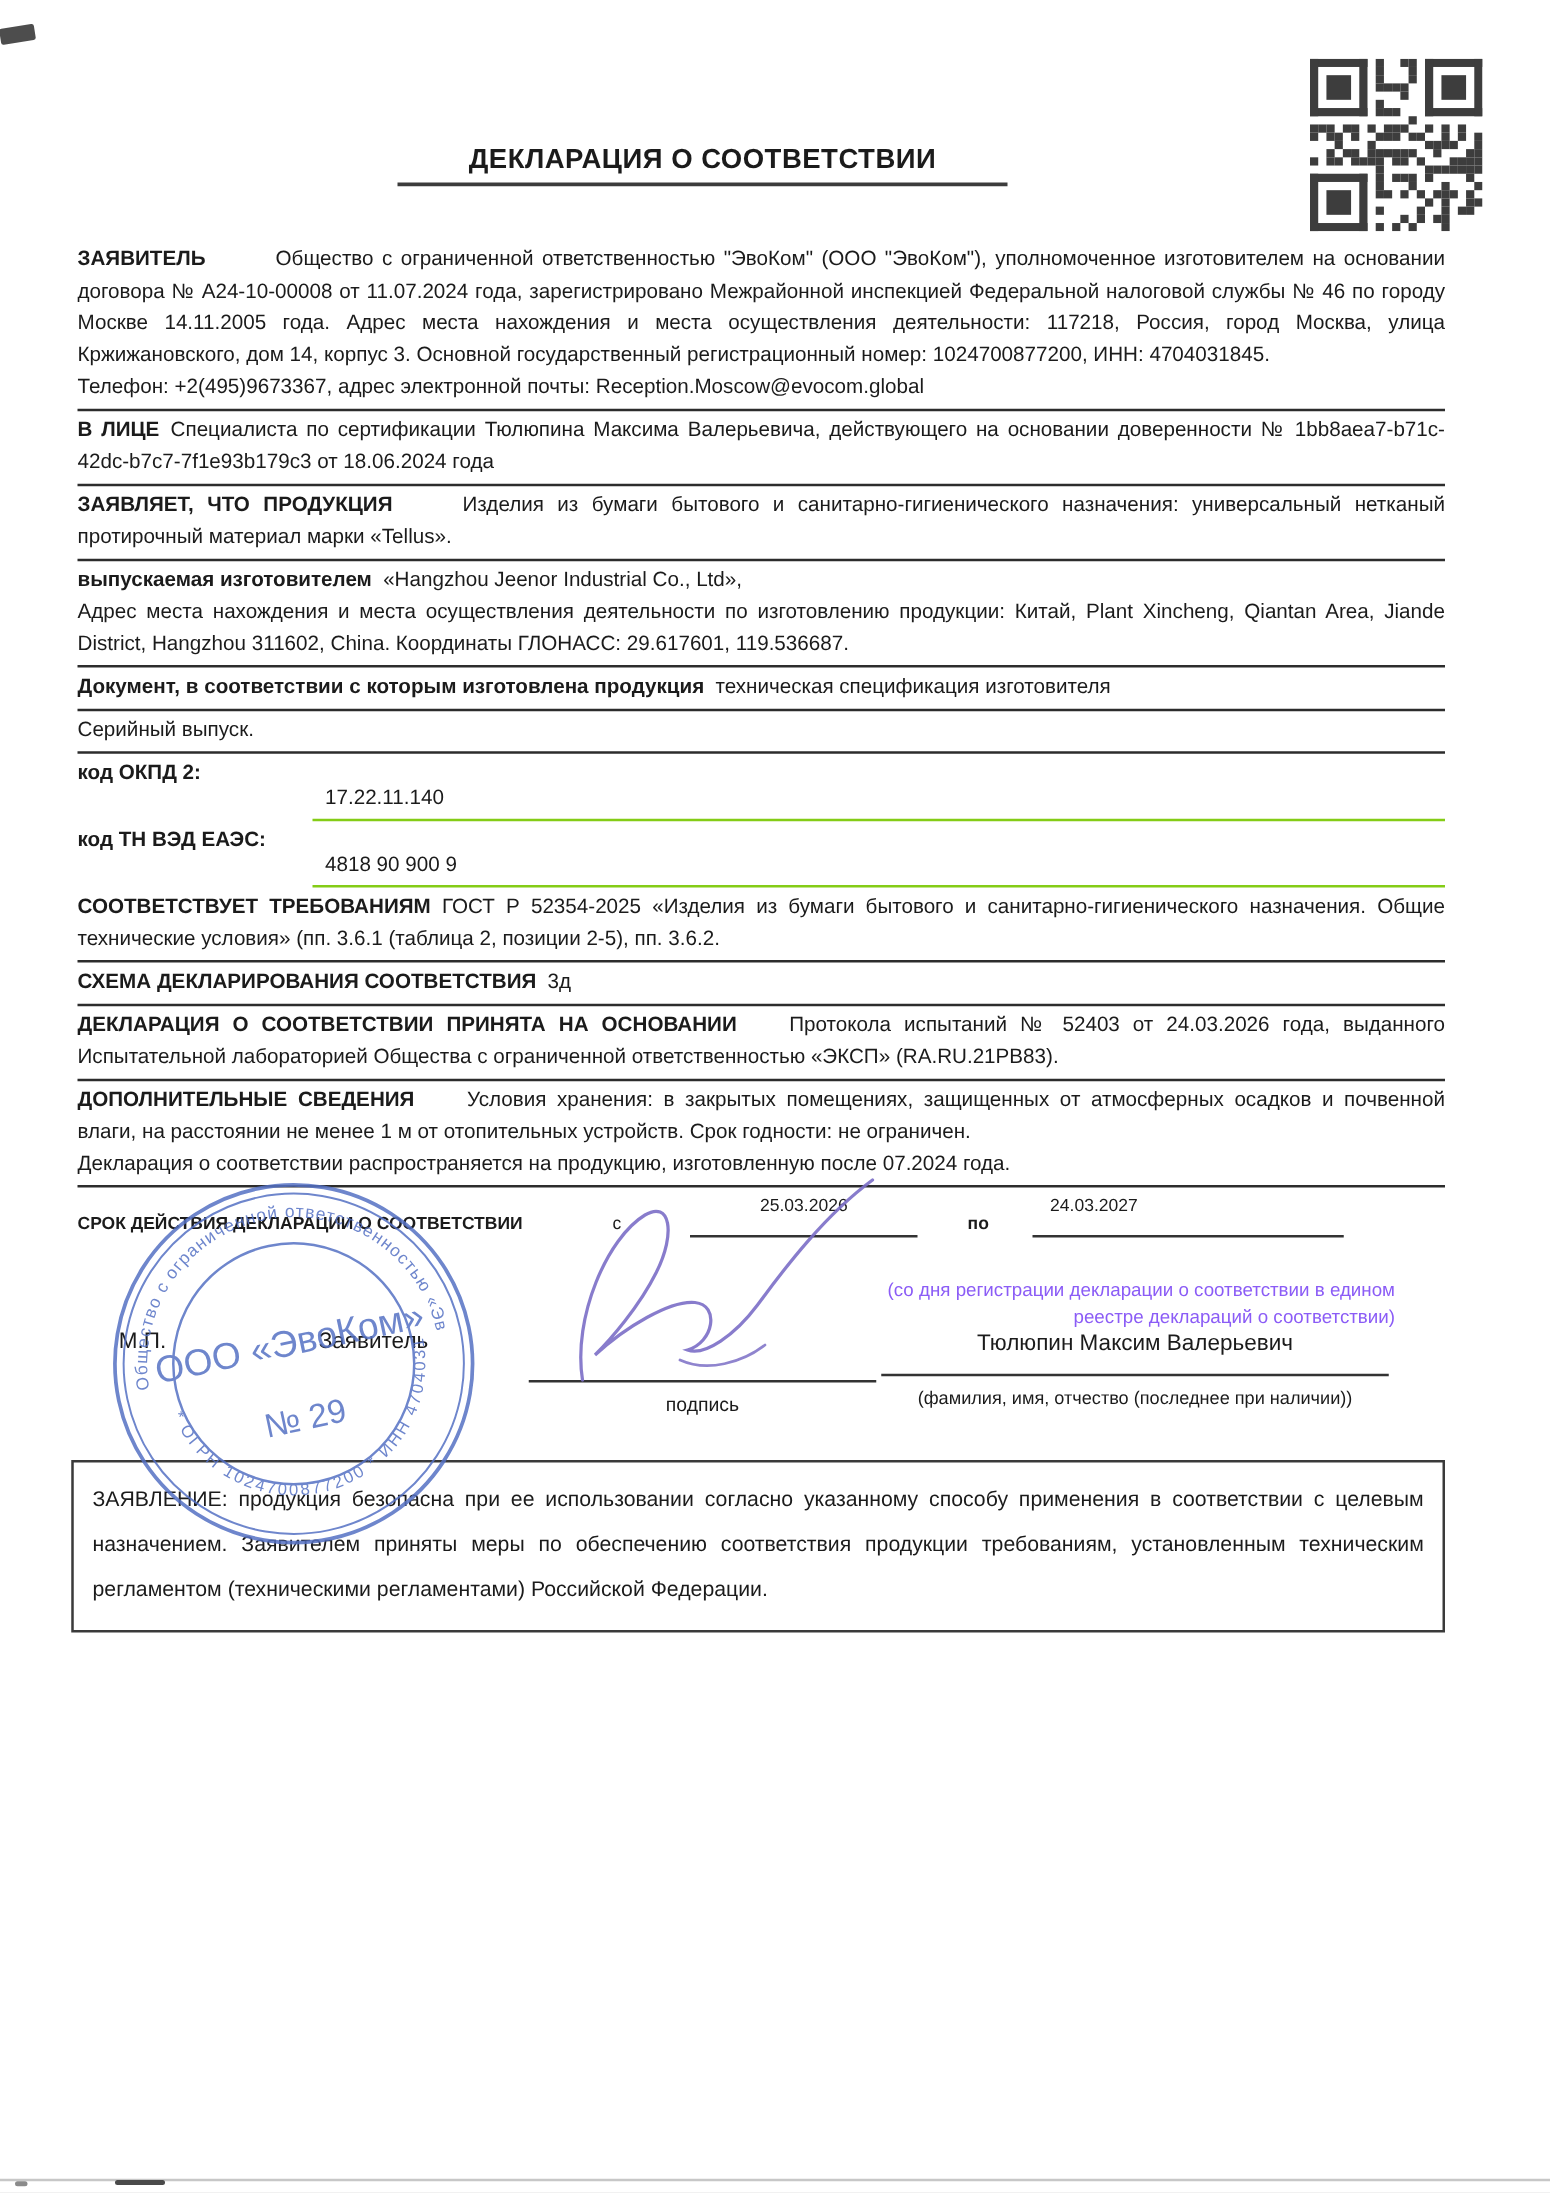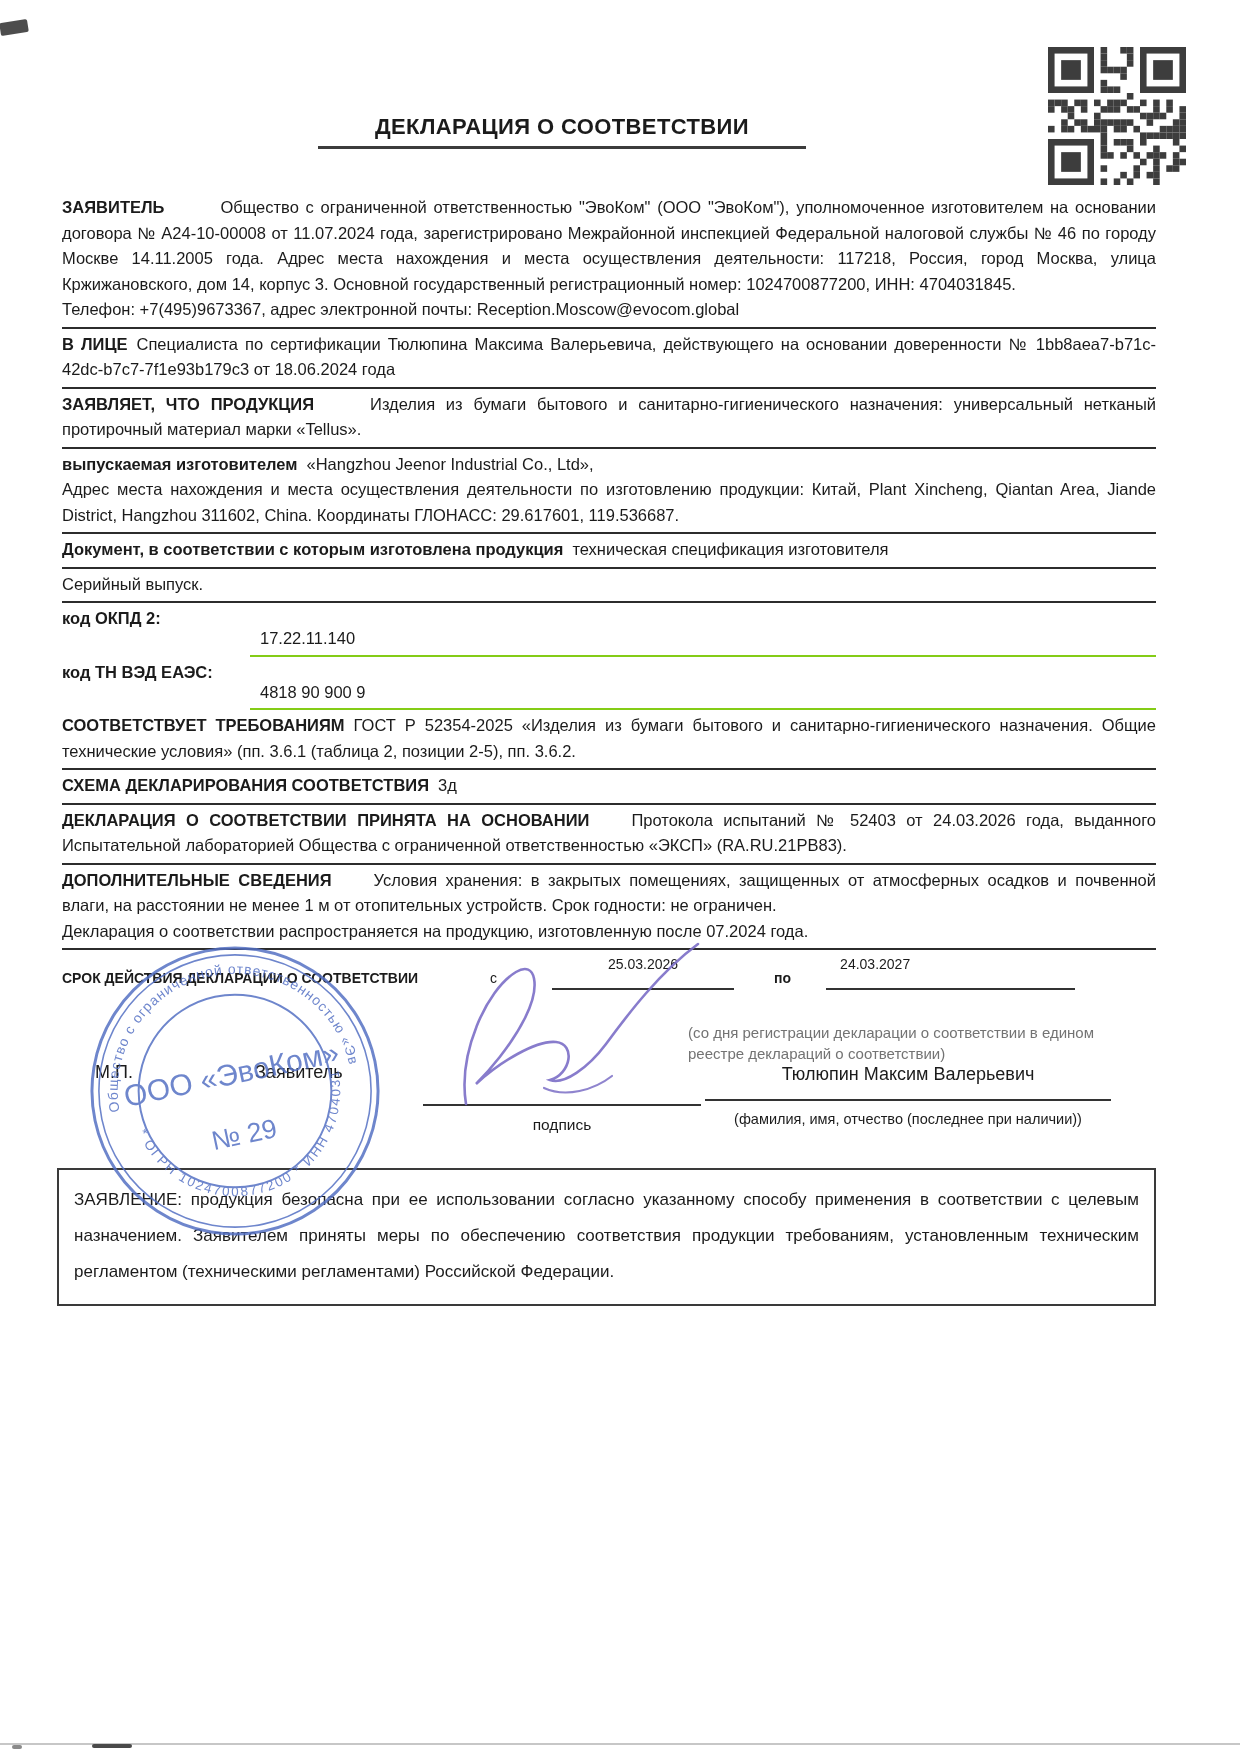--- a/index.html
+++ b/index.html
@@ -39,22 +39,22 @@
     position:absolute;top:952px;left:62px;right:84px;
     display:flex;align-items:flex-end;
     font-size:14px;line-height:24px;white-space:nowrap;
   }
   .v-label{font-weight:bold;}
   .v-c{margin-left:72px;}
   .v-d1{margin-left:55px;width:182px;text-align:center;border-bottom:2px solid #333;padding-bottom:12px;}
   .v-po{margin-left:40px;font-weight:bold;}
   .v-d2{margin-left:35px;width:235px;text-align:left;padding-left:14px;border-bottom:2px solid #333;padding-bottom:12px;}
   .reg-note{
-    position:absolute;top:1022px;left:688px;width:448px;
-    font-size:15px;line-height:21px;text-align:left;color:#737373;
+    position:absolute;top:1022px;left:668px;width:448px;
+    font-size:15px;line-height:21px;text-align:right;color:#8b5cf6;
   }
   
   .mp{position:absolute;top:1062px;left:95px;font-size:18px;}
   .applicant-caption{position:absolute;top:1062px;left:255px;font-size:18px;}
   .sig-line{position:absolute;top:1058px;left:423px;width:278px;height:46px;border-bottom:2px solid #333;}
   .sig-caption{position:absolute;top:1116px;left:423px;width:278px;text-align:center;font-size:15.5px;}
   .name-block{position:absolute;top:1064px;left:705px;width:406px;text-align:center;}
   .signer-name{font-size:18px;padding-bottom:14px;border-bottom:2px solid #333;}
   .name-caption{font-size:14.5px;margin-top:9px;line-height:19px;}
   
@@ -225,21 +225,21 @@
     <div class="doc-title">ДЕКЛАРАЦИЯ О СООТВЕТСТВИИ</div>
     <div class="num-underline"></div>
   </div>
 
   <div class="content">
 
     <div class="sec">
       <div>
         <b class="lbl gap-l">ЗАЯВИТЕЛЬ</b><span>Общество с ограниченной ответственностью "ЭвоКом" (ООО "ЭвоКом"), уполномоченное изготовителем на основании договора № А24-10-00008 от 11.07.2024 года, зарегистрировано Межрайонной инспекцией Федеральной налоговой службы № 46 по городу Москве 14.11.2005 года. Адрес места нахождения и места осуществления деятельности: 117218, Россия, город Москва, улица Кржижановского, дом 14, корпус 3. Основной государственный регистрационный номер: 1024700877200, ИНН: 4704031845.</span>
       </div>
-      <div class="plain-line">Телефон: +7(495)9673367, адрес электронной почты: Reception.Moscow@evocom.global</div>
+      <div class="plain-line">Телефон: +2(495)9673367, адрес электронной почты: Reception.Moscow@evocom.global</div>
     </div>
 
     <div class="sec">
       <b class="lbl gap-s">В ЛИЦЕ</b><span>Специалиста по сертификации Тюлюпина Максима Валерьевича, действующего на основании доверенности № 1bb8aea7-b71c-42dc-b7c7-7f1e93b179c3 от 18.06.2024 года</span>
     </div>
 
     <div class="sec">
       <b class="lbl gap-l">ЗАЯВЛЯЕТ, ЧТО ПРОДУКЦИЯ</b><span>Изделия из бумаги бытового и санитарно-гигиенического назначения: универсальный нетканый протирочный материал марки «Tellus».</span>
     </div>
 

